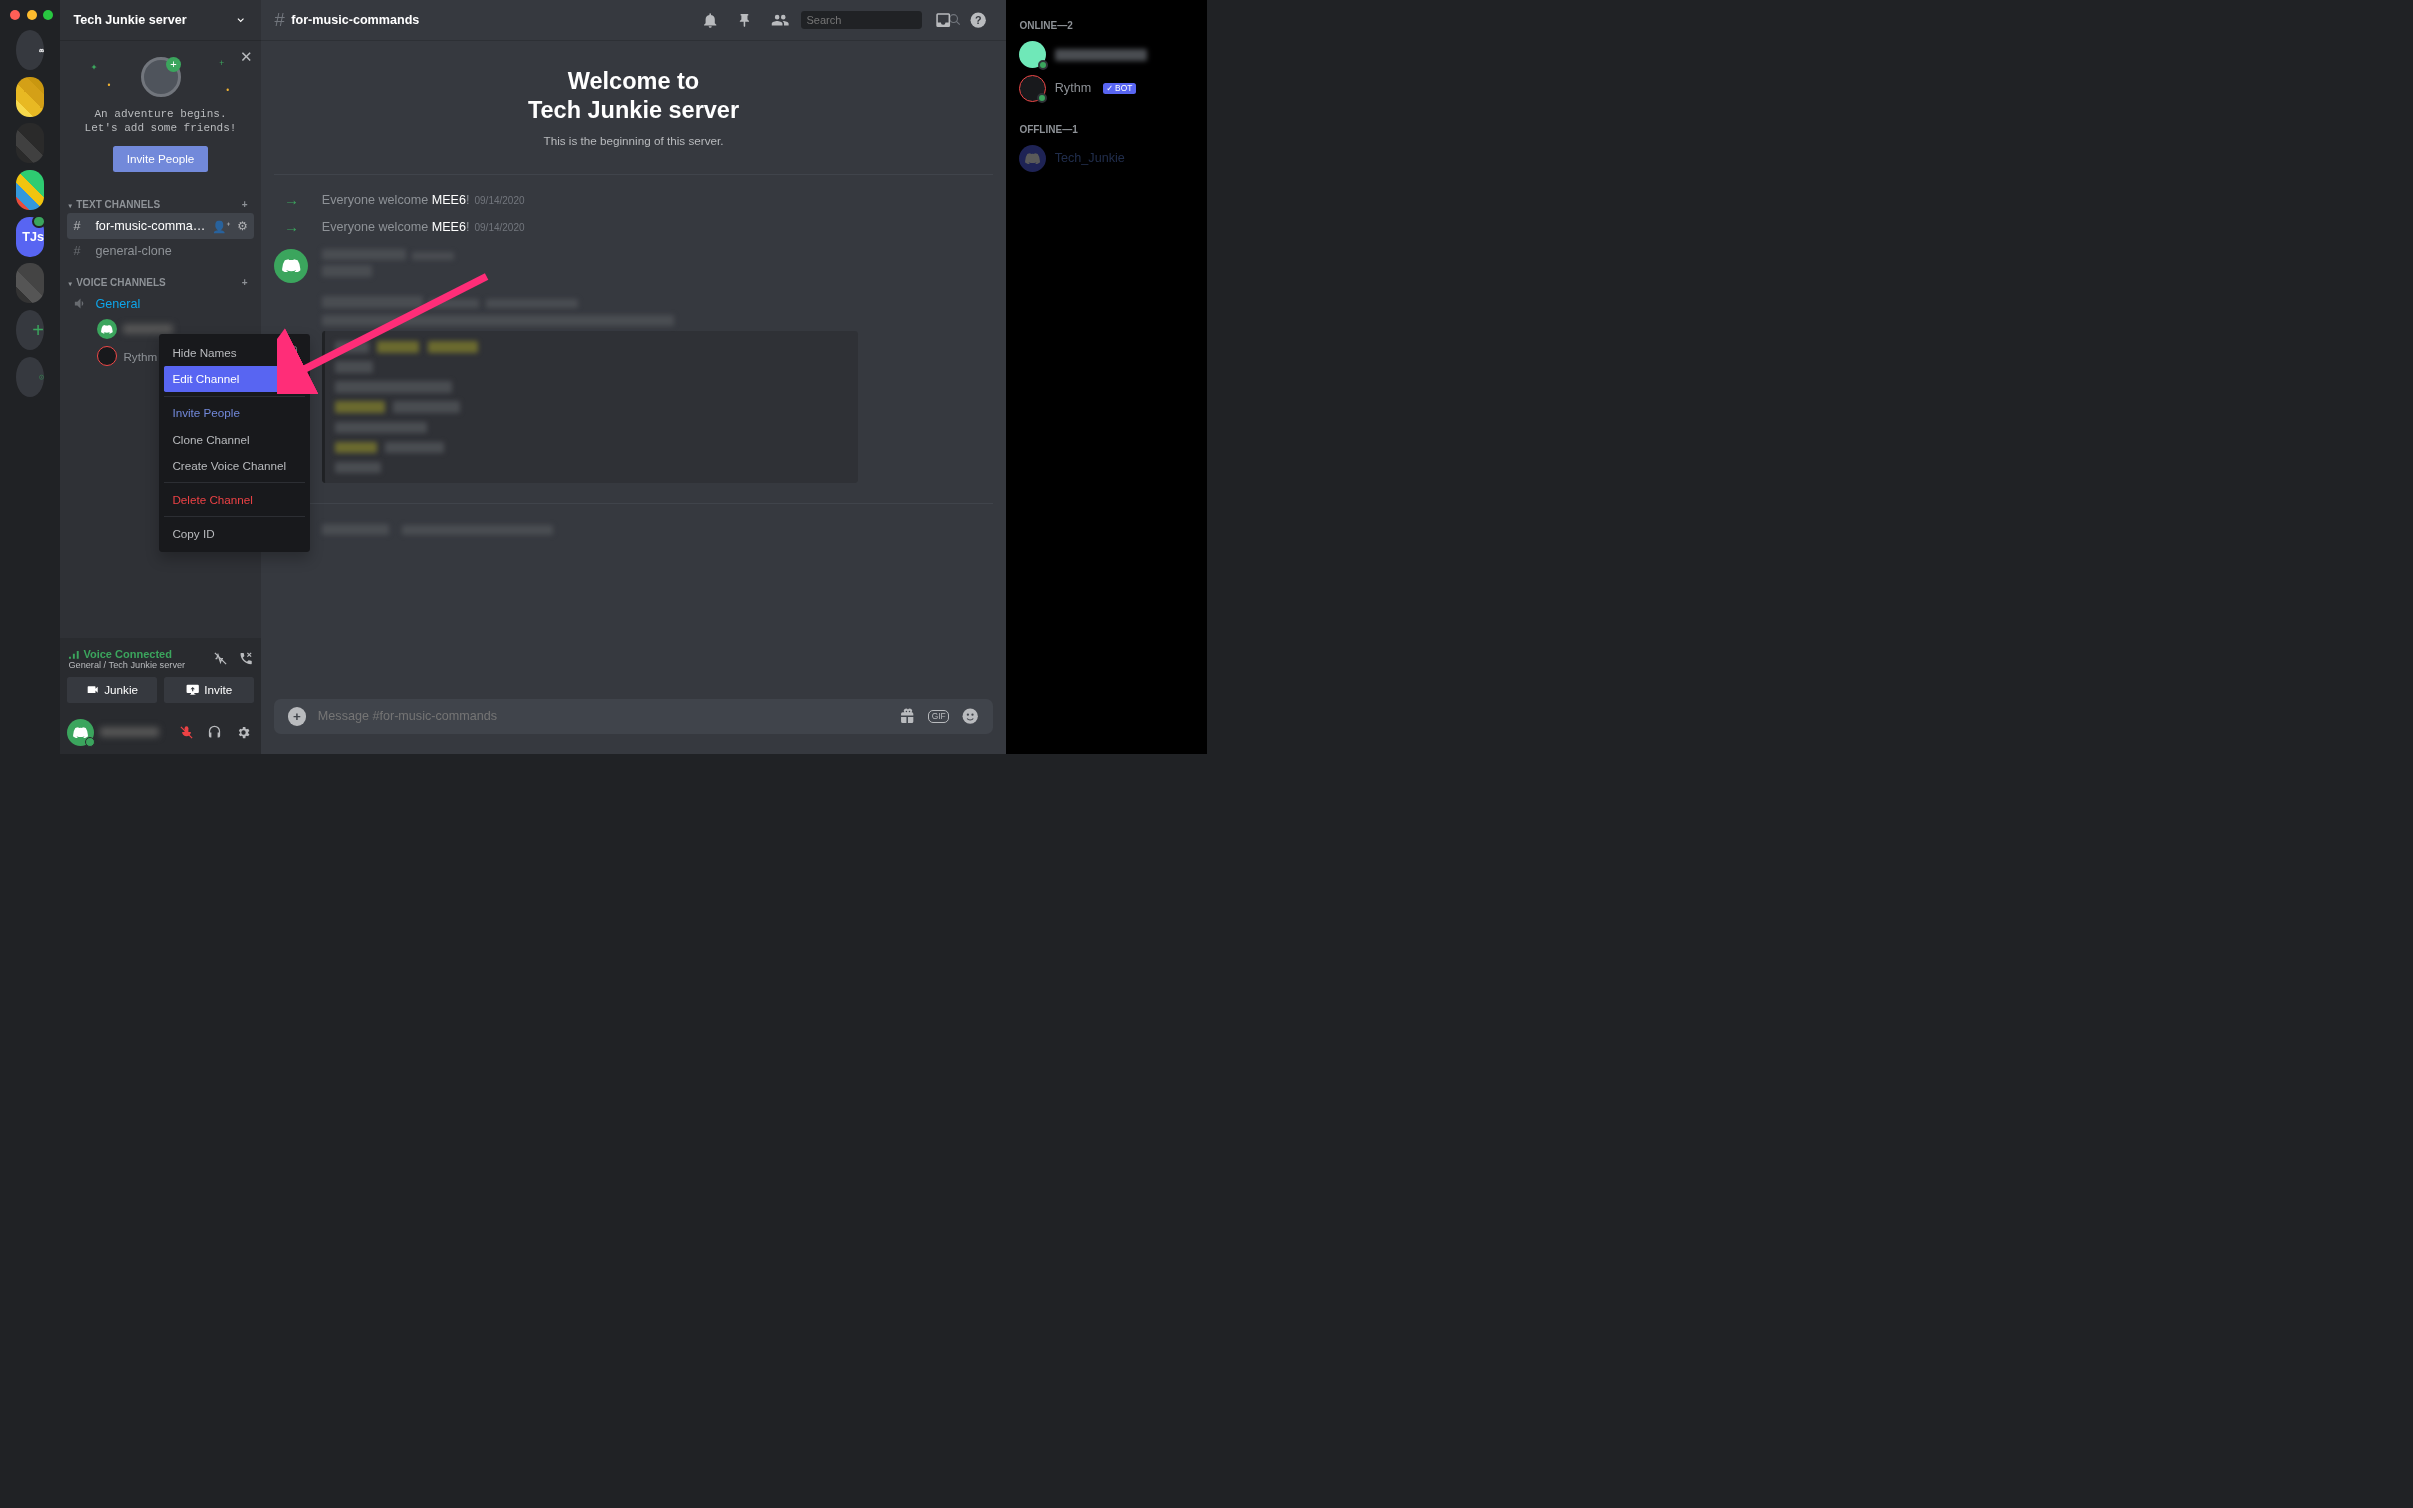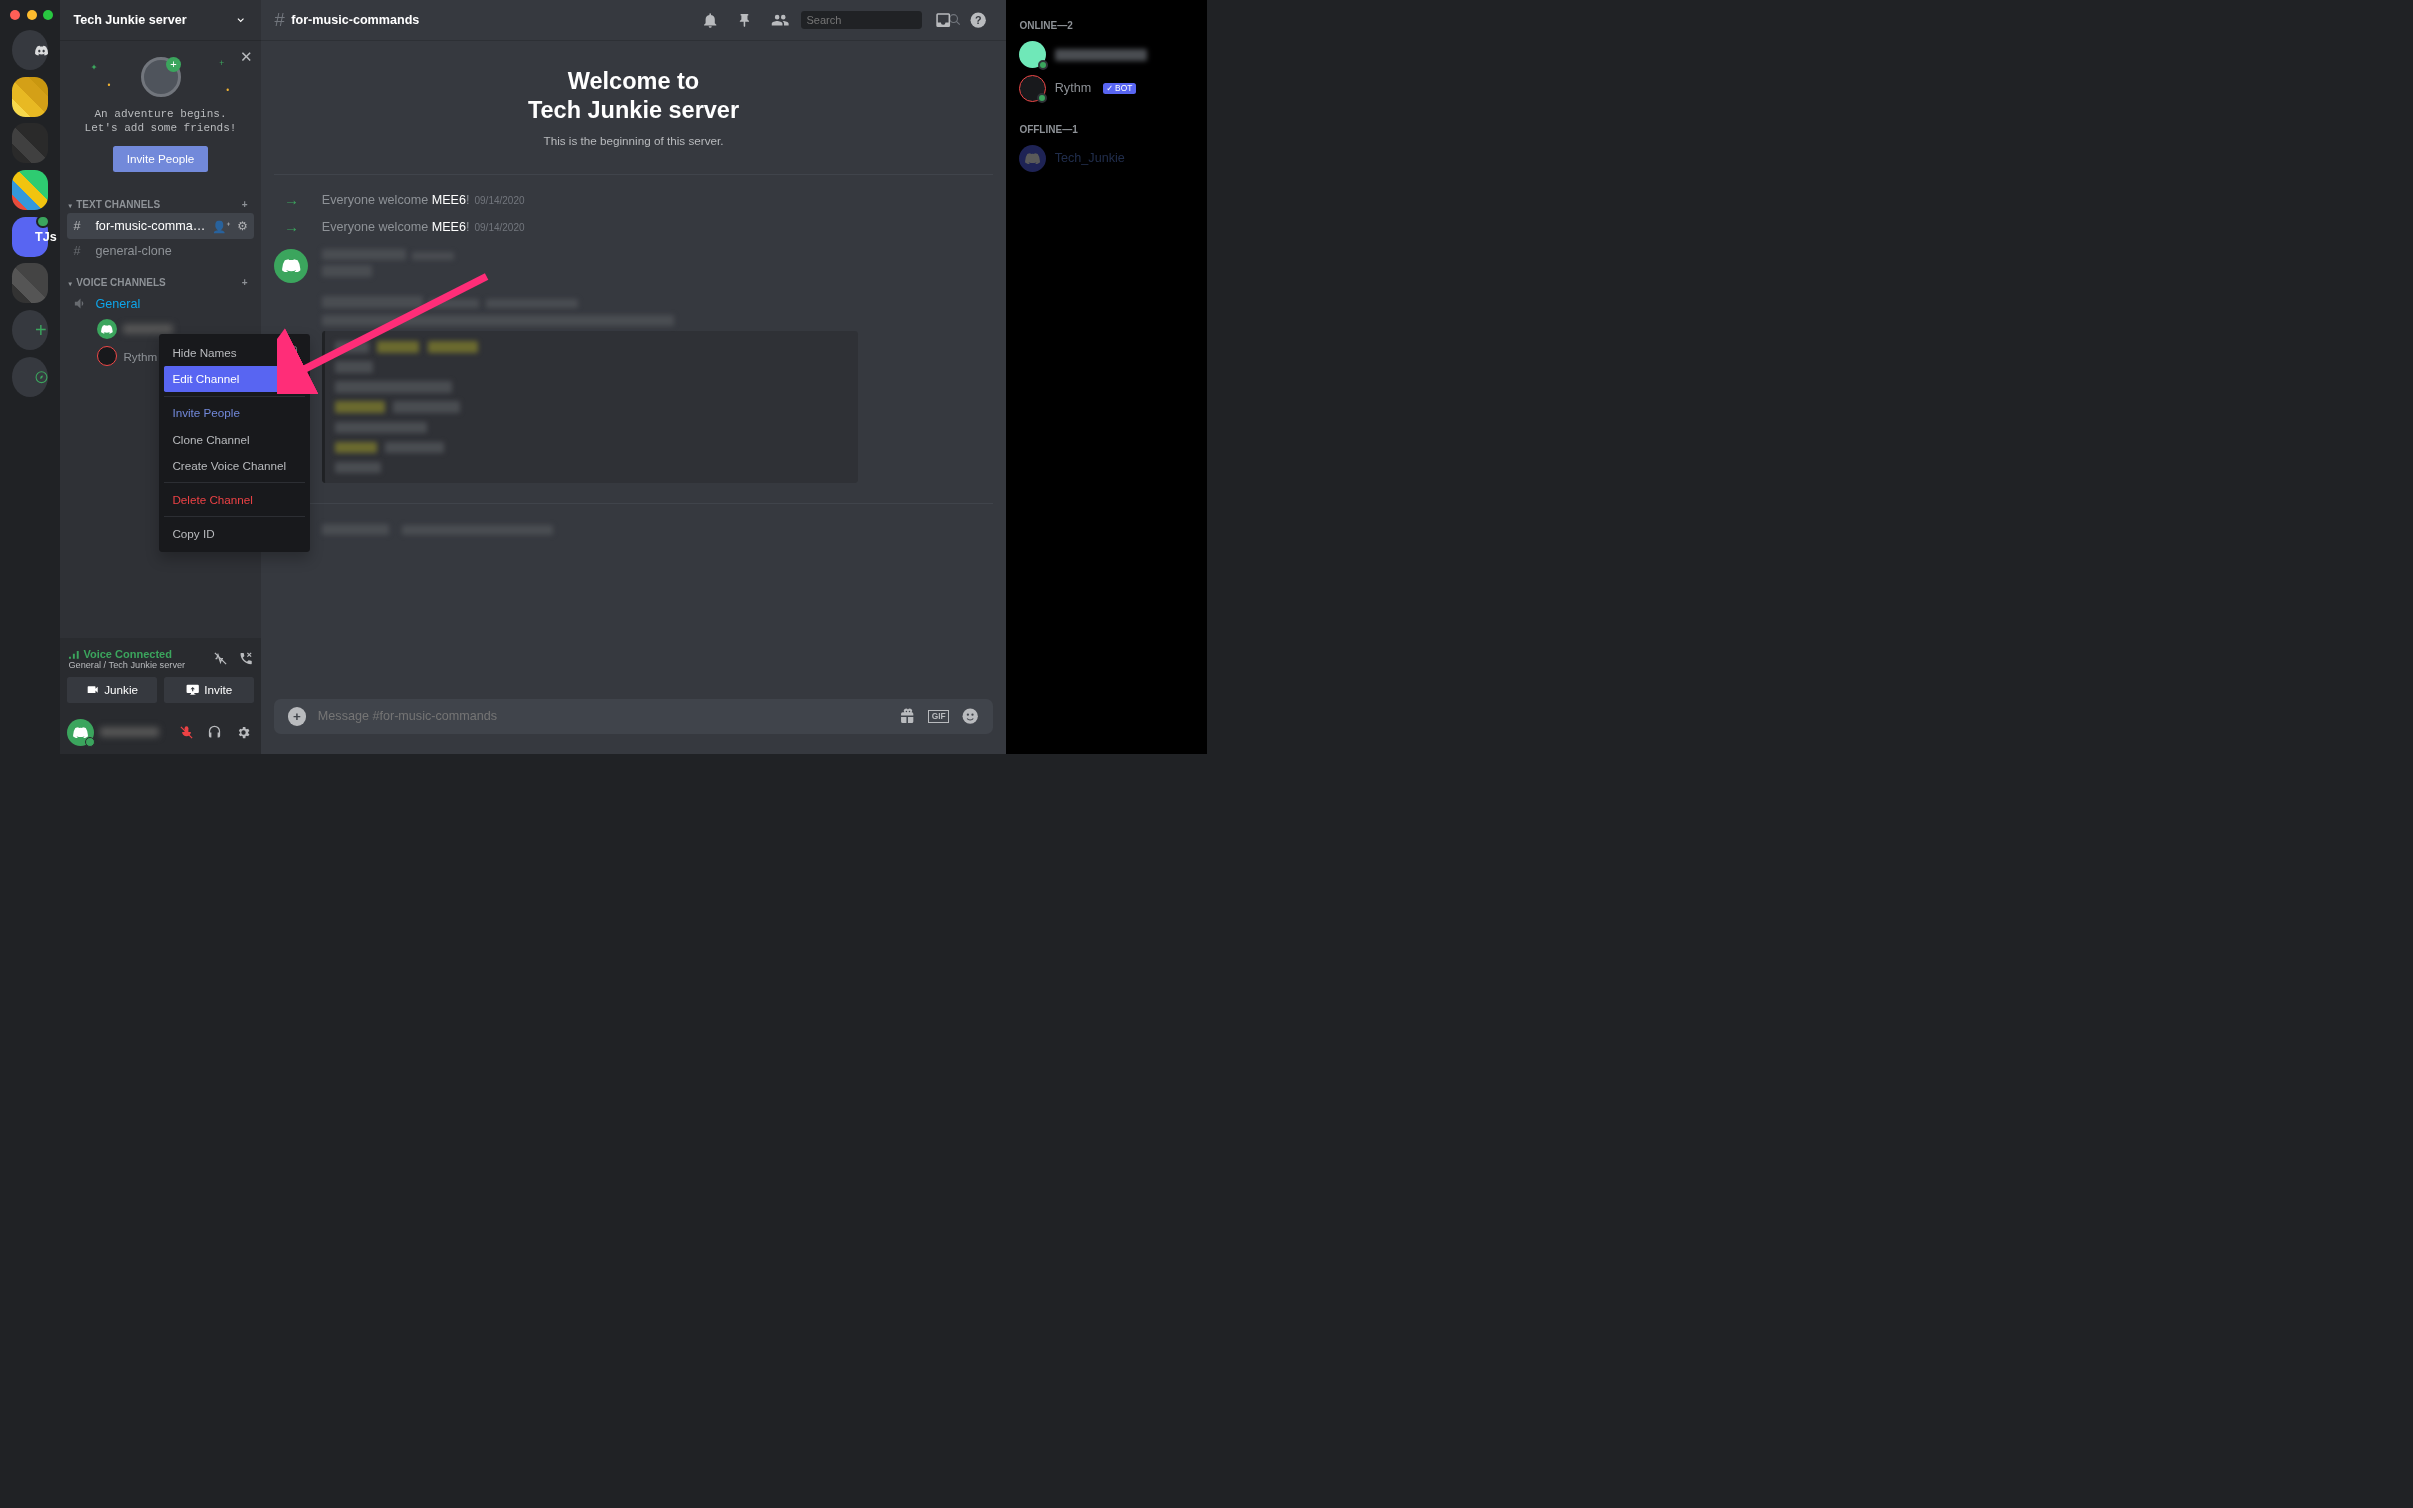--- a/index.html
+++ b/index.html
@@ -6,21 +6,21 @@
 html,body { width:100%; height:100%; background:#202225; color:#dcddde; overflow:hidden; }
 .app { display:flex; width:1207px; height:754px; position:relative; background:#36393f; }
 
 
 .traffic { position:absolute; top:10px; left:10px; display:flex; gap:6.7px; z-index:50; }
 .tl { width:10px; height:10px; border-radius:50%; }
 .tl.r{background:#ff5f57;} .tl.y{background:#febc2e;} .tl.g{background:#28c840;}
 
 
 .rail { width:60px; background:#202225; display:flex; flex-direction:column; align-items:center; padding-top:30px; gap:6.7px; }
-.sicon { width:36px; height:40px; border-radius:50%; background:#36393f; display:flex; align-items:center; justify-content:flex-start; color:#dcddde; cursor:pointer; position:relative;padding-left:23px; }
+.sicon { width:28px; height:40px; border-radius:50%; background:#36393f; display:flex; align-items:center; justify-content:flex-end; color:#dcddde; cursor:pointer; position:relative;padding-left:23px; }
 .sicon.pix { background:linear-gradient(45deg,#f7d94c 25%,#e8b923 25%,#e8b923 50%,#d4a017 50%,#d4a017 75%,#c99710 75%); border-radius:13.4px; }
 .sicon.pix2 { background:linear-gradient(45deg,#2a2a2a 25%,#404040 25%,#404040 50%,#2a2a2a 50%); border-radius:13.4px; }
 .sicon.pix3 { background:linear-gradient(45deg,#e74c3c 20%,#3498db 20%,#3498db 40%,#f1c40f 40%,#f1c40f 60%,#2ecc71 60%); border-radius:13.4px; }
 .sicon.pix4 { background:linear-gradient(45deg,#333 25%,#555 25%,#555 50%,#444 50%); border-radius:13.4px; }
 .sicon.tjs { border-radius:13.4px; background:#5865f2; color:#fff; font-weight:600; font-size:12.6px; }
 .sicon.add { color:#3ba55d; font-size:20px; }
 .sicon.compass { color:#3ba55d; }
 .sicon .badge-voice { position:absolute; top:-1.7px; right:-1.7px; width:13.4px; height:13.4px; background:#3ba55d; border-radius:50%; border:2.5px solid #202225; }
 .dlogo{width:23.5px;height:17px;}
 
@@ -96,21 +96,21 @@
 .msg .hdr{display:flex;gap:6.7px;align-items:baseline;}
 .blurblock{background:#4a4d52;filter:blur(2.5px);border-radius:1.7px;}
 .embed{border-left:3.4px solid #202225;background:#2f3136;border-radius:3.4px;padding:10px;margin-top:5px;max-width:536px;}
 .blurlines{display:flex;flex-direction:column;gap:8.4px;}
 
 .composer{padding:0 13.4px 20px;}
 .composebox{background:#40444b;border-radius:6.7px;display:flex;align-items:center;padding:8.4px 13.4px;gap:11.7px;}
 .composebox .plus{width:18.4px;height:18.4px;border-radius:50%;background:#b9bbbe;color:#40444b;display:flex;align-items:center;justify-content:center;font-weight:700;cursor:pointer;}
 .composebox input{flex:1;background:none;border:none;outline:none;color:#dcddde;font-size:12.6px;}
 .composebox .cico{color:#b9bbbe;cursor:pointer;font-size:17px;}
-.gifbadge{border:1.7px solid #b9bbbe;font-size:8.4px;font-weight:700;padding:0.8px 2.5px;border-radius:0;color:#b9bbbe;}
+.gifbadge{border:1.7px solid #b9bbbe;font-size:8.4px;font-weight:400;padding:0.8px 2.5px;border-radius:5px;color:#b9bbbe;}
 
 
 .members{width:201px;background:#000000;padding:13.4px 6.7px;overflow-y:auto;}
 .mhdr{font-size:10px;font-weight:600;color:#8e9297;padding:6.7px;text-transform:uppercase;}
 .mrow{display:flex;align-items:center;gap:8.4px;padding:3.4px 6.7px;border-radius:3.4px;cursor:pointer;}
 .mrow .av{width:27px;height:27px;border-radius:50%;position:relative;}
 .mrow .av .st{position:absolute;bottom:-1.7px;right:-1.7px;width:10px;height:10px;border-radius:50%;border:2.5px solid #2f3136;}
 .mrow .nm{font-size:12.6px;color:#8e9297;}
 .botbadge{background:#5865f2;color:#fff;font-size:8.4px;font-weight:500;padding:0.8px 3.4px;border-radius:2.5px;margin-left:3.4px;display:inline-flex;align-items:center;gap:1.7px;}
 .mrow.off{opacity:.35;}

